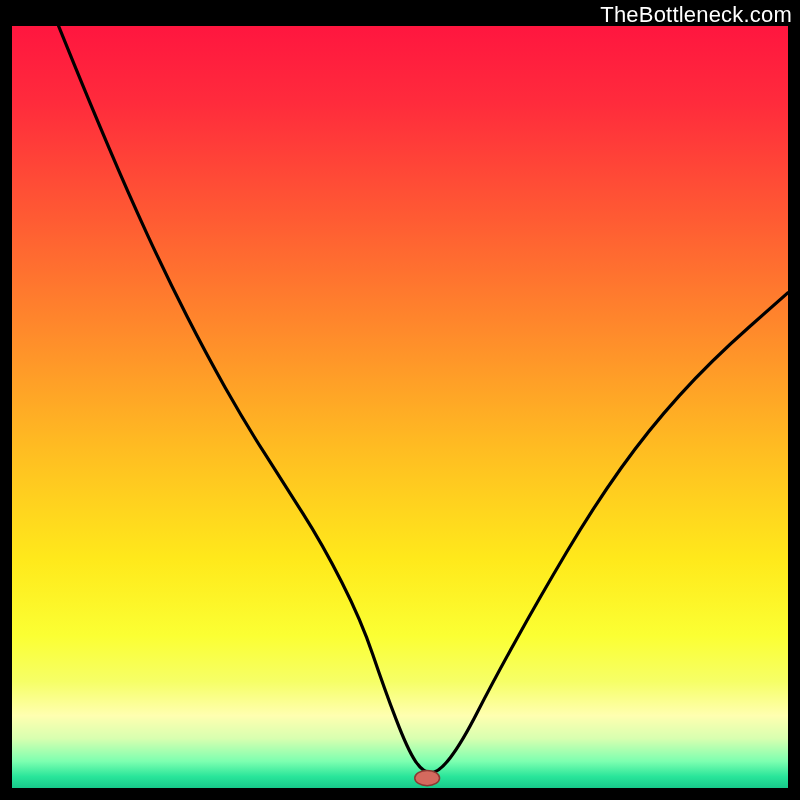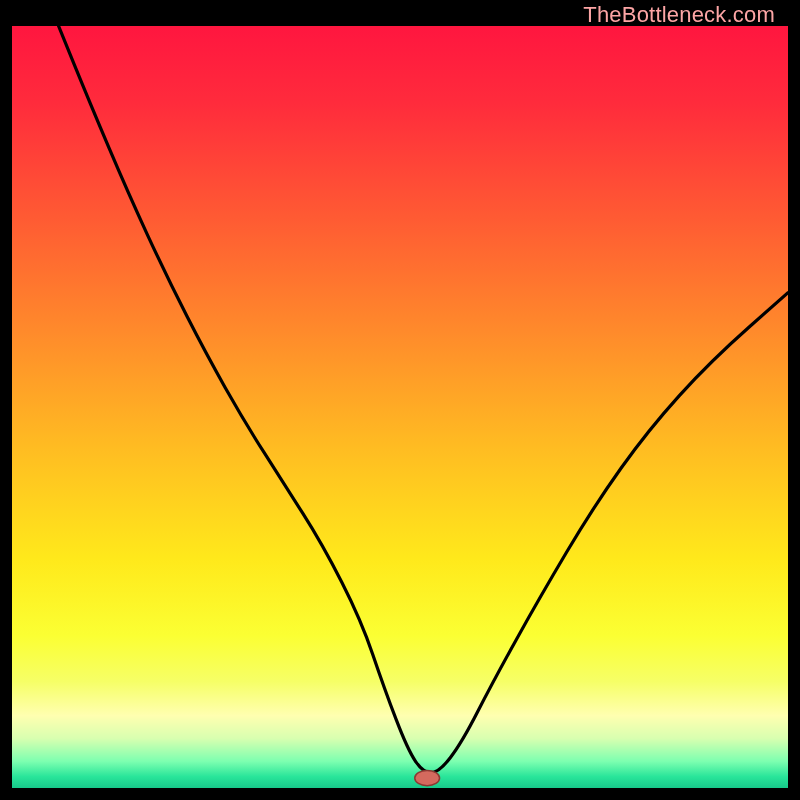--- a/index.html
+++ b/index.html
@@ -22,22 +22,22 @@
   .plot {
     position: absolute;
     left: 0;
     top: 0;
     width: 776px;
     height: 762px;
   }
   .watermark {
     position: absolute;
     top: 2px;
-    right: 25px;
-    color: #fca5a5;
+    right: 8px;
+    color: #ffffff;
     font-size: 22px;
     font-weight: 500;
     letter-spacing: 0.2px;
   }
 </style>
 </head>
 <body>
 
 <div class="frame">
   <svg class="plot" viewBox="0 0 776 762" preserveAspectRatio="none">

